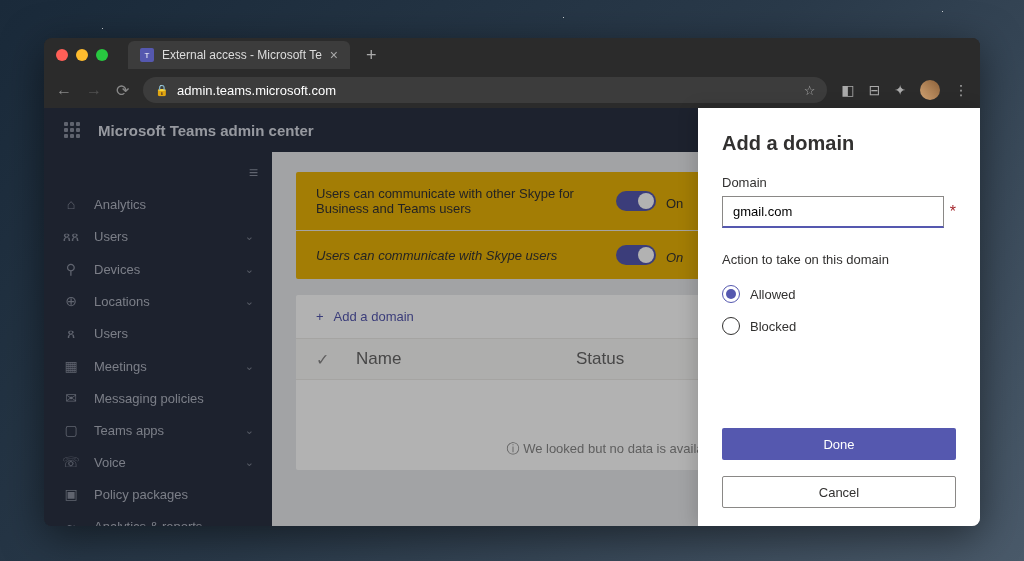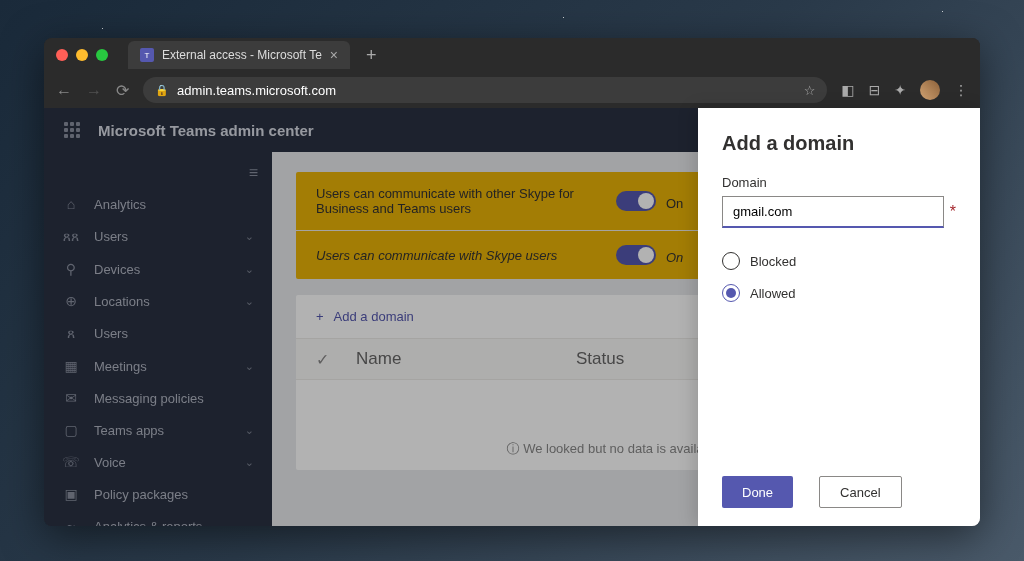--- a/index.html
+++ b/index.html
@@ -57,21 +57,21 @@
 .field-label { font-size: 13px; color: #323130; margin-bottom: 6px; }
 .field-row { display: flex; align-items: center; gap: 6px; margin-bottom: 24px; }
 .text-input { flex: 1; height: 32px; border: 1px solid #8a8886; border-bottom: 2px solid #5558af; padding: 0 10px; font-size: 13px; outline: none; }
 .required { color: #a4262c; }
 .section-label { font-size: 13px; color: #323130; margin-bottom: 18px; }
 .radio-row { display: flex; align-items: center; gap: 10px; margin-bottom: 14px; cursor: pointer; }
 .radio { width: 18px; height: 18px; border: 1px solid #323130; border-radius: 50%; display: flex; align-items: center; justify-content: center; }
 .radio.checked { border-color: #5558af; }
 .radio.checked::after { content: ''; width: 10px; height: 10px; background: #5558af; border-radius: 50%; }
 .radio-label { font-size: 13px; color: #323130; }
-.panel-buttons { margin-top: auto; display: flex; gap: 26px; }
+.panel-buttons { margin-top: auto; display: flex; gap: 16px; flex-direction: column; }
 .btn { height: 32px; padding: 0 20px; font-size: 13px; border-radius: 2px; cursor: pointer; border: none; }
 .btn.primary { background: #5558af; color: #fff; }
 .btn.secondary { background: #fff; border: 1px solid #8a8886; color: #323130; }
 </style>
 </head>
 <body>
 
 <div class="stars">
   <div class="star" style="top:5%;left:10%"></div>
     <div class="star" style="top:8%;left:30%"></div>
@@ -223,26 +223,27 @@
     <div class="modal-overlay"></div>
   </div>
 
   <div class="panel">
     <div class="panel-title">Add a domain</div>
     <div class="field-label">Domain</div>
     <div class="field-row">
       <input class="text-input" value="gmail.com" style="">
       <span class="required">*</span>
     </div>
+    <div class="section-label">Action to take on this domain</div>
+    <div class="radio-row">
+      <div class="radio checked"></div>
+      <span class="radio-label">Allowed</span>
+    </div>
     <div class="radio-row">
       <div class="radio"></div>
       <span class="radio-label">Blocked</span>
     </div>
-    <div class="radio-row">
-      <div class="radio checked"></div>
-      <span class="radio-label">Allowed</span>
-    </div>
     <div class="panel-buttons">
       <button class="btn primary">Done</button>
       <button class="btn secondary">Cancel</button>
     </div>
   </div>
 </div>
 
 </body></html>

